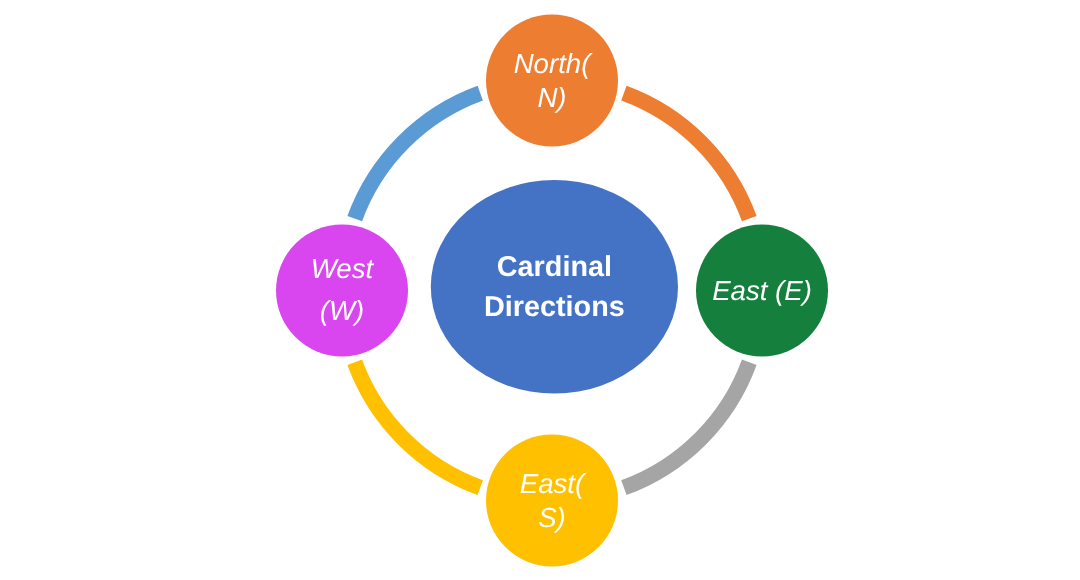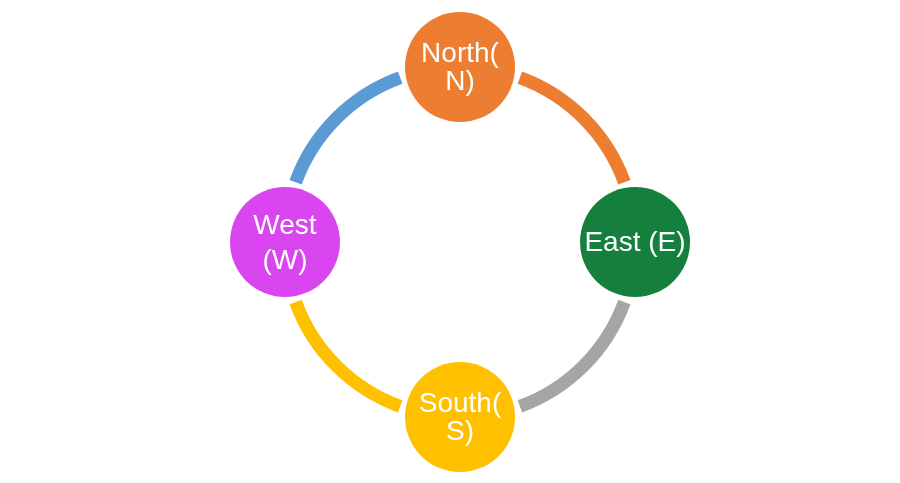--- a/index.html
+++ b/index.html
@@ -30,22 +30,23 @@
   .node {
     position: absolute;
     width: 110px;
     height: 110px;
     border-radius: 50%;
     display: flex;
     align-items: center;
     justify-content: center;
     text-align: center;
     color: #ffffff;
-    font-size: 28px;
+    font-size: 23px;
     line-height: 28px;
+    font-style: italic;
   }
   .node .line { display: block; }
   .node-north { left: 405px; top: 12px; }
   .node-east  { left: 580px; top: 187px; }
   .node-south { left: 405px; top: 362px; }
   .node-west  { left: 230px; top: 187px; line-height: 35px; }
   .center-ellipse {
     position: absolute;
     left: 359px;
     top: 150px;
@@ -83,26 +84,32 @@
   </div>
 
   <div class="node node-east" style="background-color: #15803d;">
     <div>
       <span class="line">East (E)</span>
     </div>
   </div>
 
   <div class="node node-south" style="background-color: rgb(255, 192, 0);">
     <div>
-      <span class="line">South(</span>
+      <span class="line">East(</span>
       <span class="line">S)</span>
     </div>
   </div>
 
   <div class="node node-west" style="background-color: #d946ef;">
     <div>
       <span class="line">West</span>
       <span class="line">(W)</span>
     </div>
   </div>
 
+  <div class="center-ellipse" style="background-color: rgb(68, 114, 196);">
+    <div>
+      <span class="line">Cardinal</span>
+      <span class="line">Directions</span>
+    </div>
+  </div>
 
 </div>
 
 </body></html>

